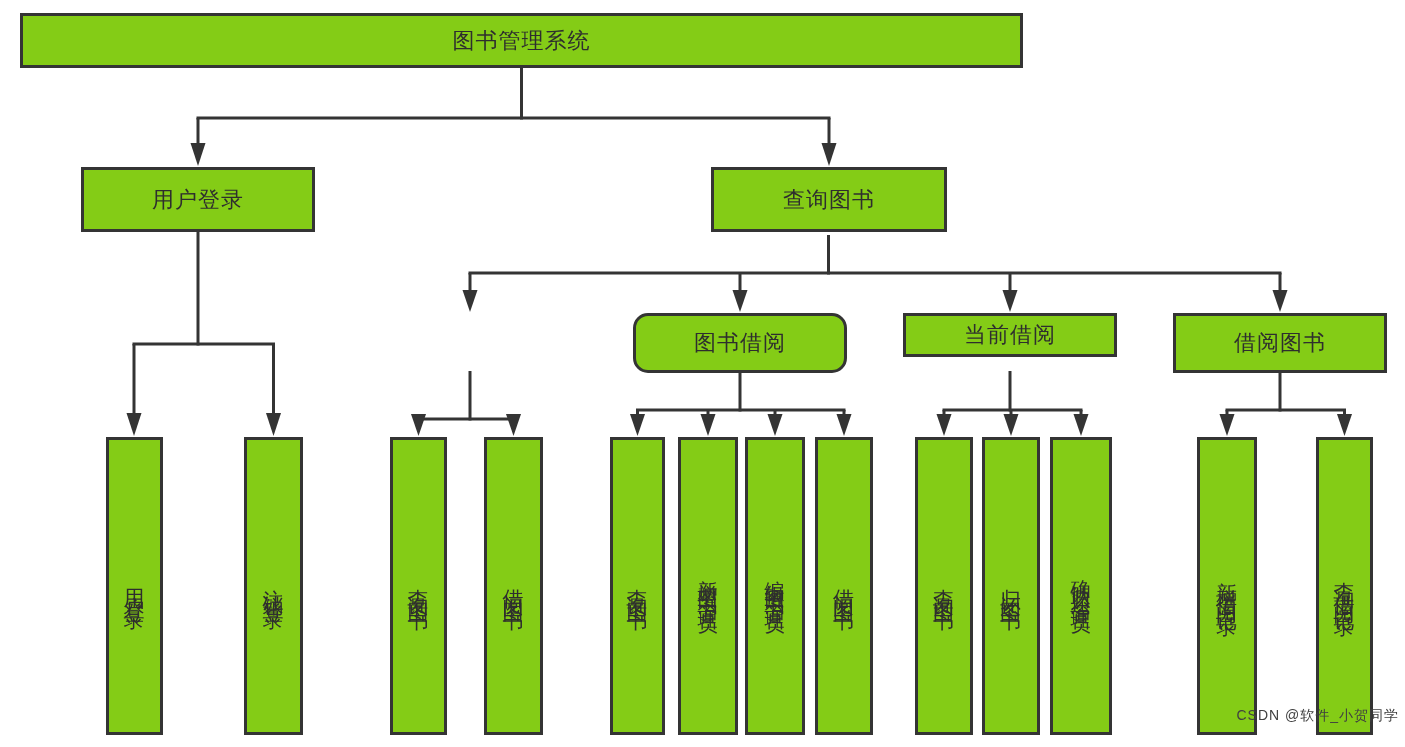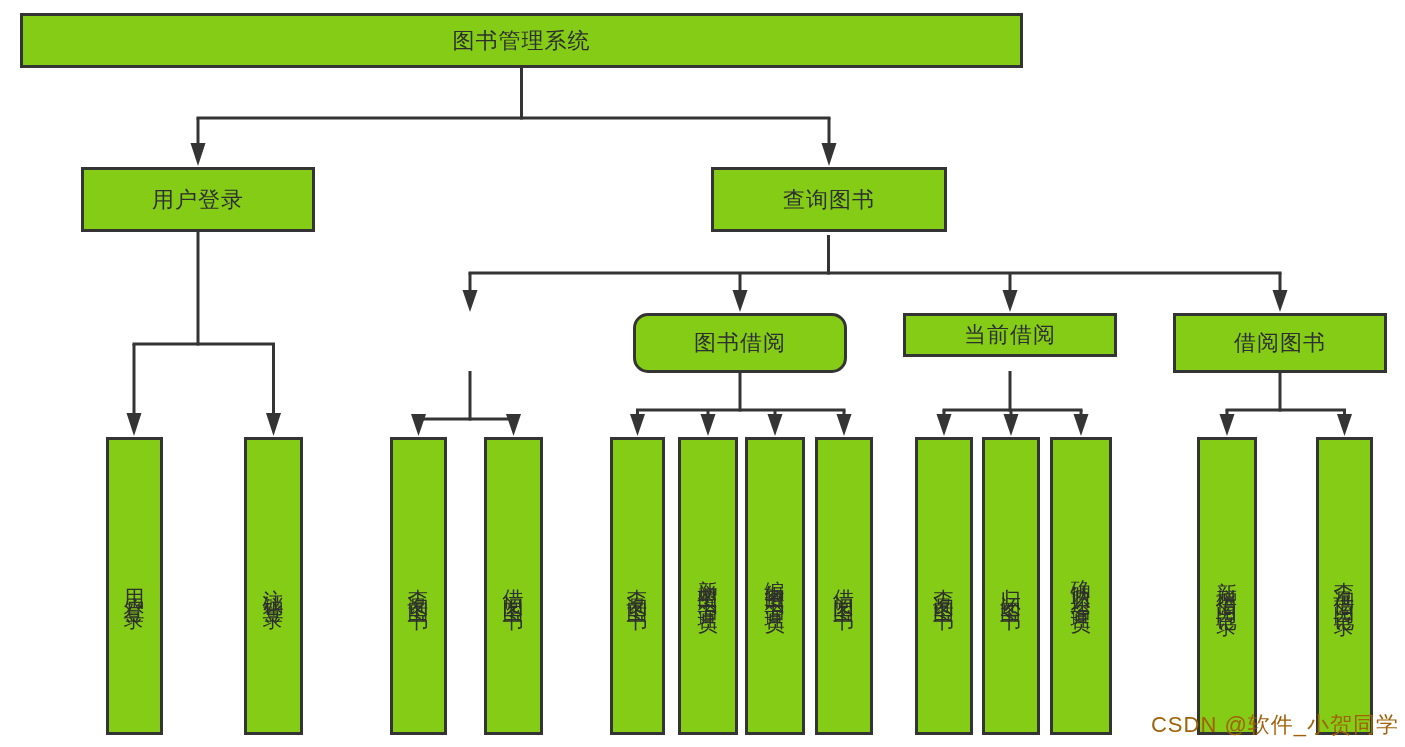--- a/index.html
+++ b/index.html
@@ -46,24 +46,24 @@
   .t5{left:610px;width:55px;}
   .t6{left:678px;width:60px;}
   .t7{left:745px;width:60px;}
   .t8{left:815px;width:58px;}
   .t9{left:915px;width:58px;}
   .t10{left:982px;width:58px;}
   .t11{left:1050px;width:62px;}
   .t12{left:1197px;width:60px;}
   .t13{left:1316px;width:57px;}
   #watermark{
-    position:absolute;right:6px;bottom:7px;
+    position:absolute;right:6px;bottom:22px;
     z-index:5;
-    font-size:22px;
-    color:#a16207;
+    font-size:14px;
+    color:#404040;
     letter-spacing:1px;
     white-space:nowrap;
   }
 </style>
 </head>
 <body>
 
 <div id="stage">
 
   <svg id="connectors" width="1405" height="747" viewBox="0 0 1405 747">

